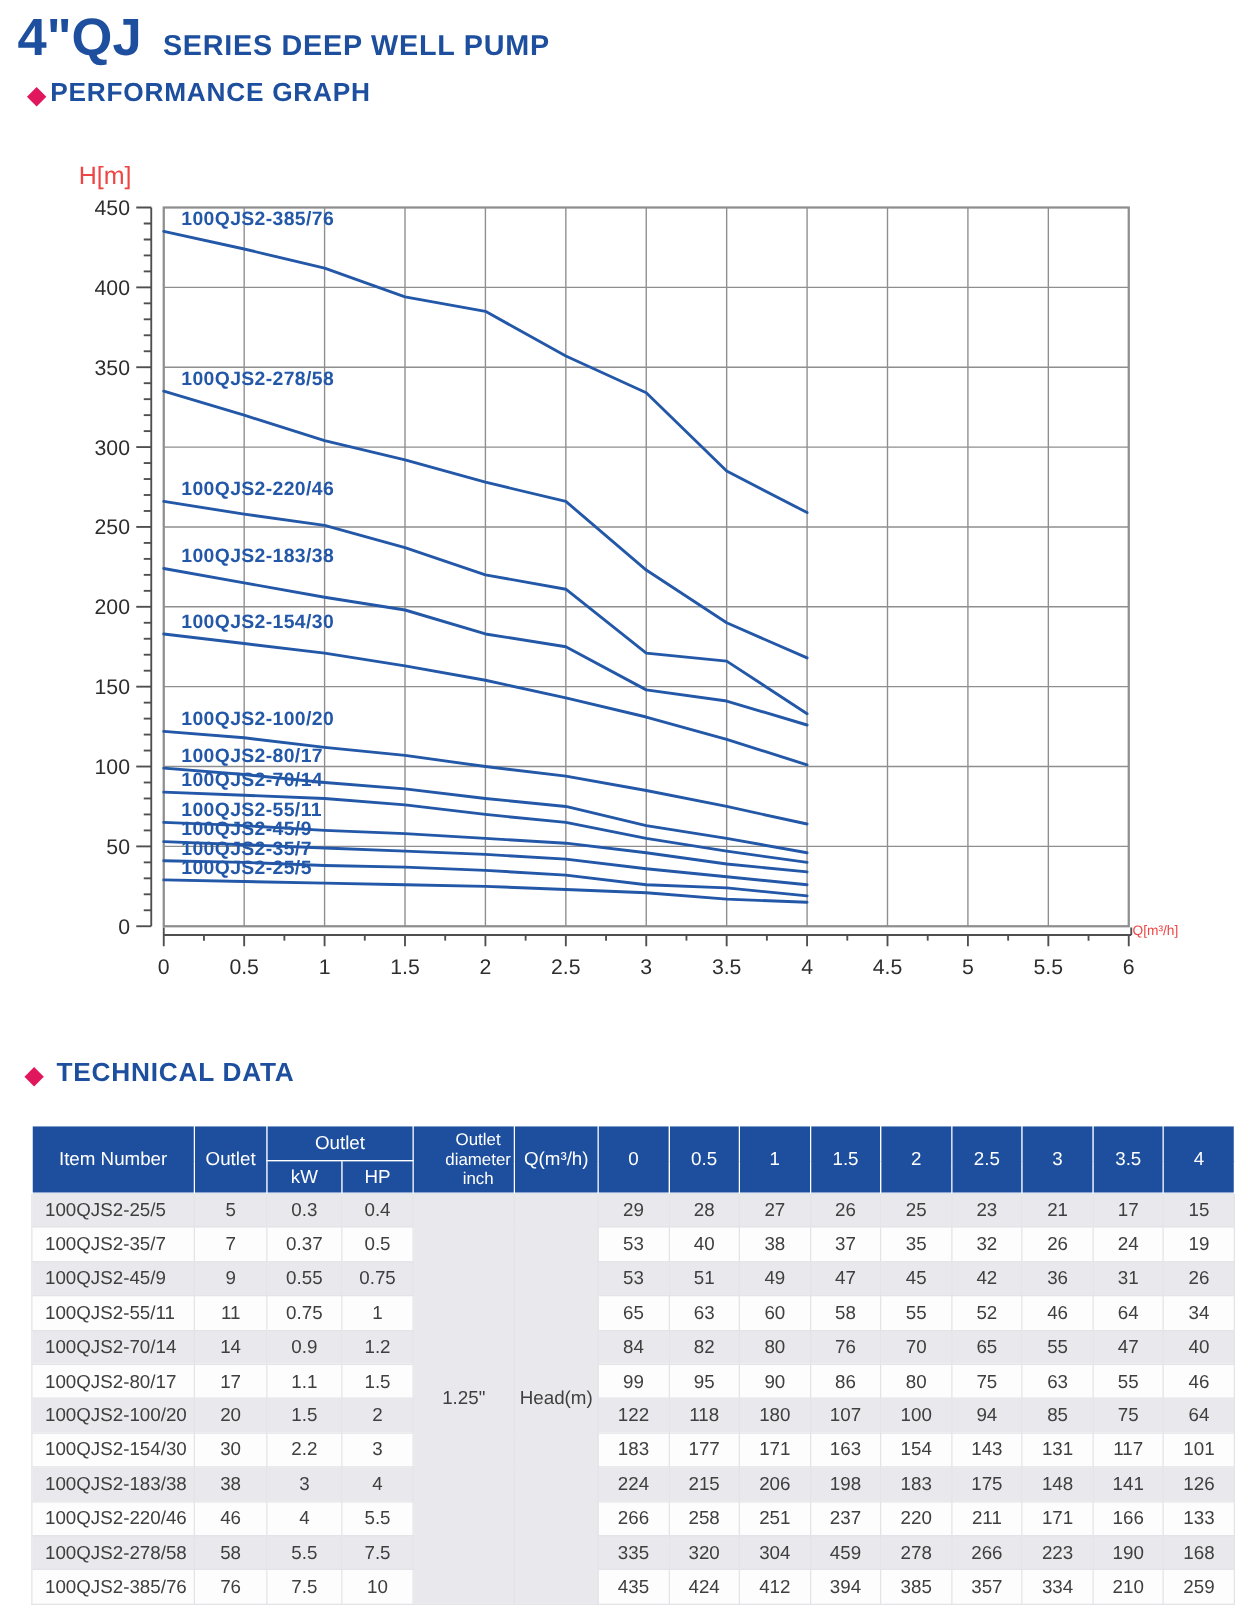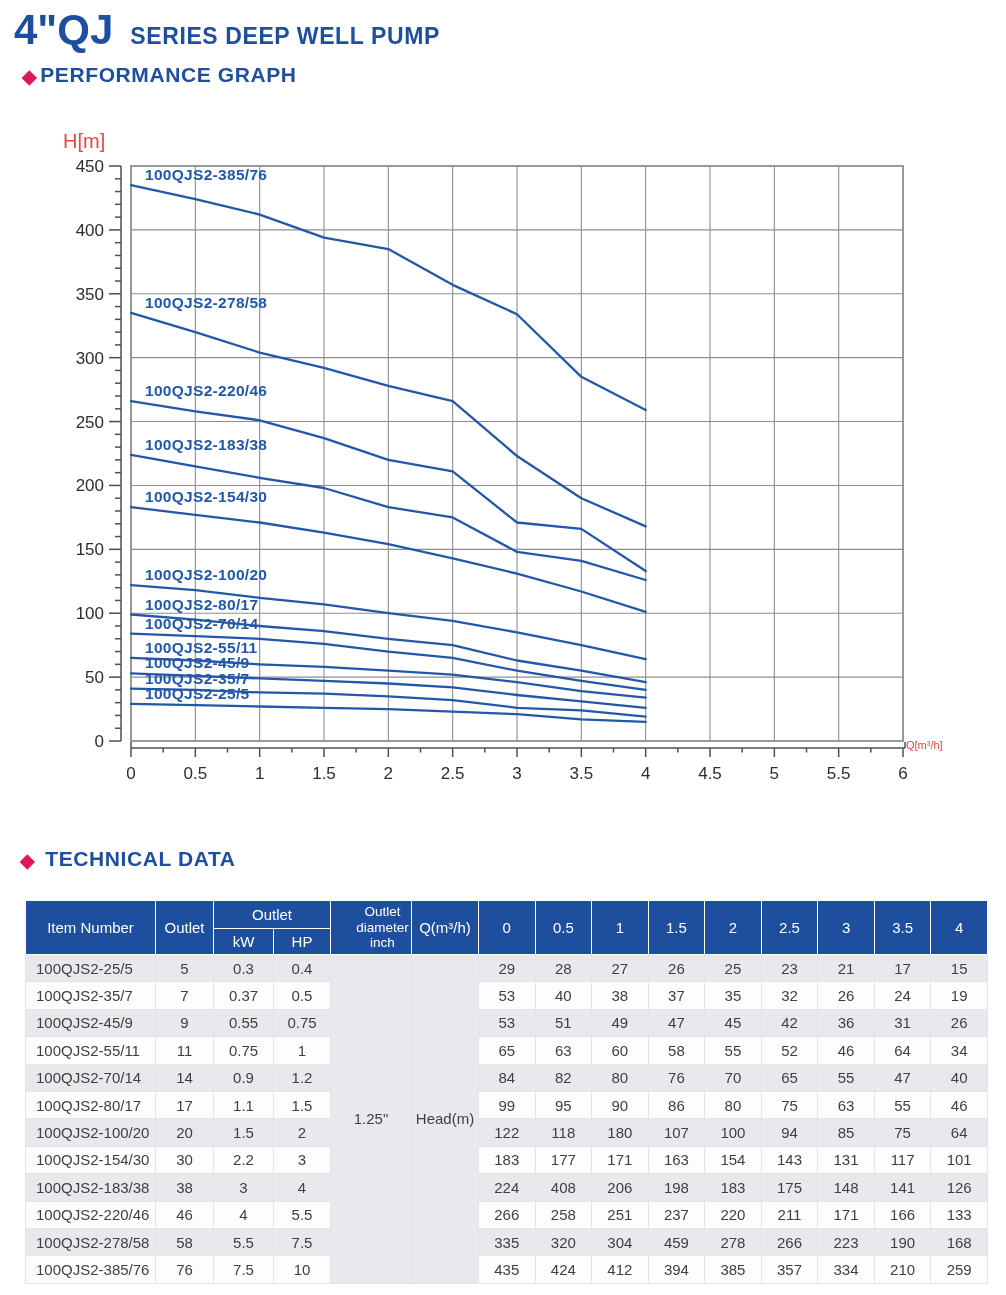--- a/index.html
+++ b/index.html
@@ -360,21 +360,21 @@
           <td>131</td>
           <td>117</td>
           <td>101</td>
         </tr>
         <tr class="odd">
           <td class="item">100QJS2-183/38</td>
           <td>38</td>
           <td>3</td>
           <td>4</td>
           <td>224</td>
-          <td>408</td>
+          <td>215</td>
           <td>206</td>
           <td>198</td>
           <td>183</td>
           <td>175</td>
           <td>148</td>
           <td>141</td>
           <td>126</td>
         </tr>
         <tr class="even">
           <td class="item">100QJS2-220/46</td>

